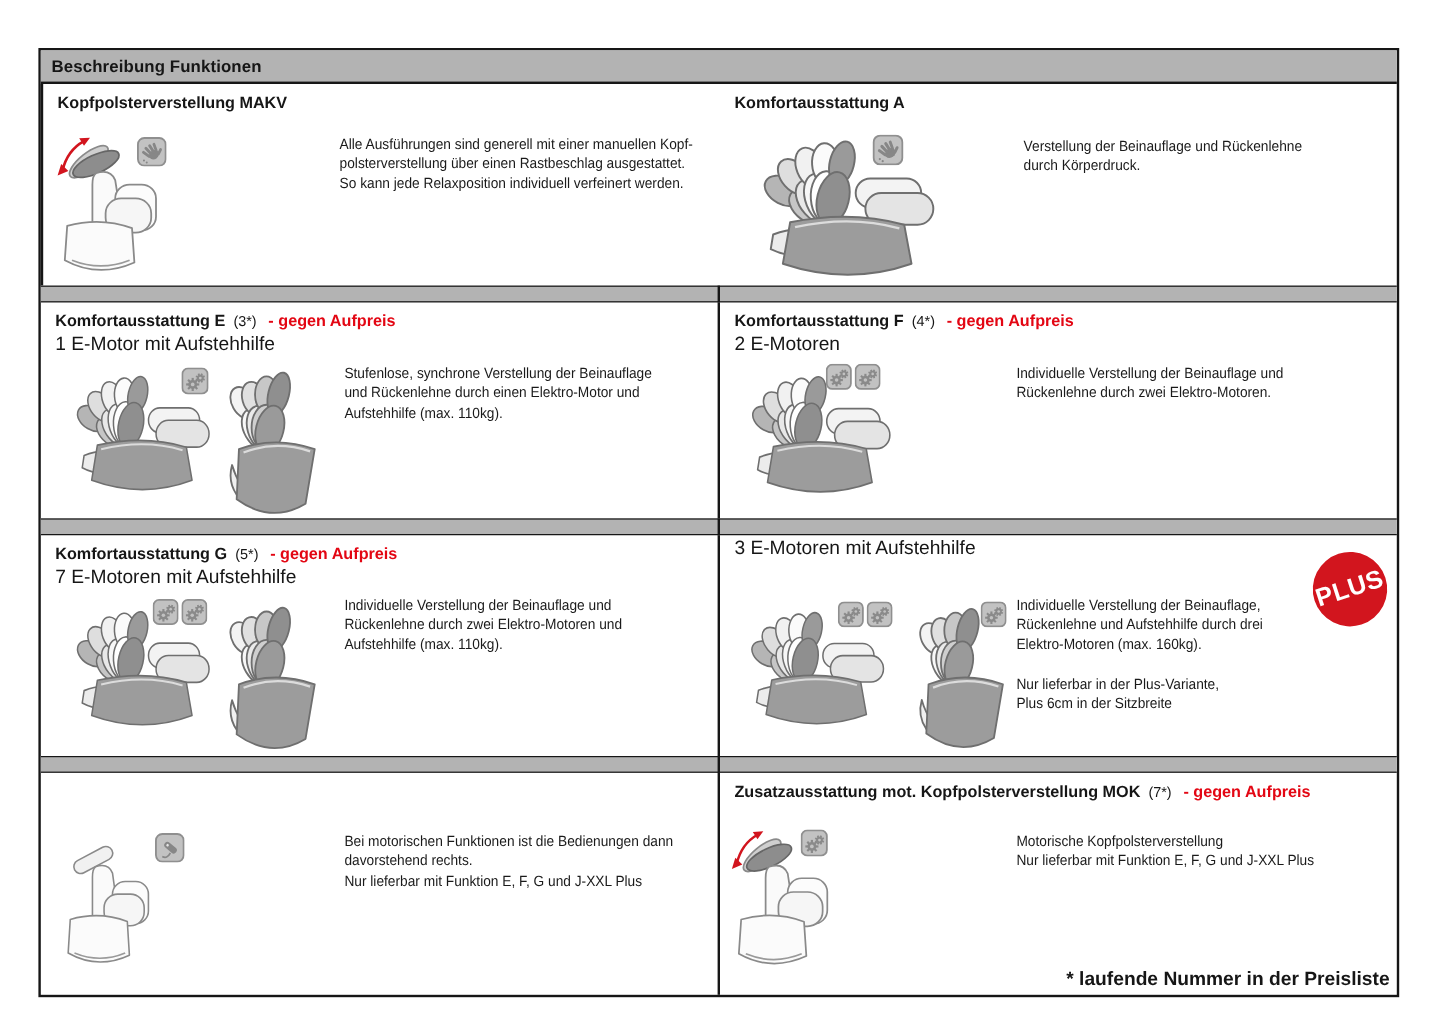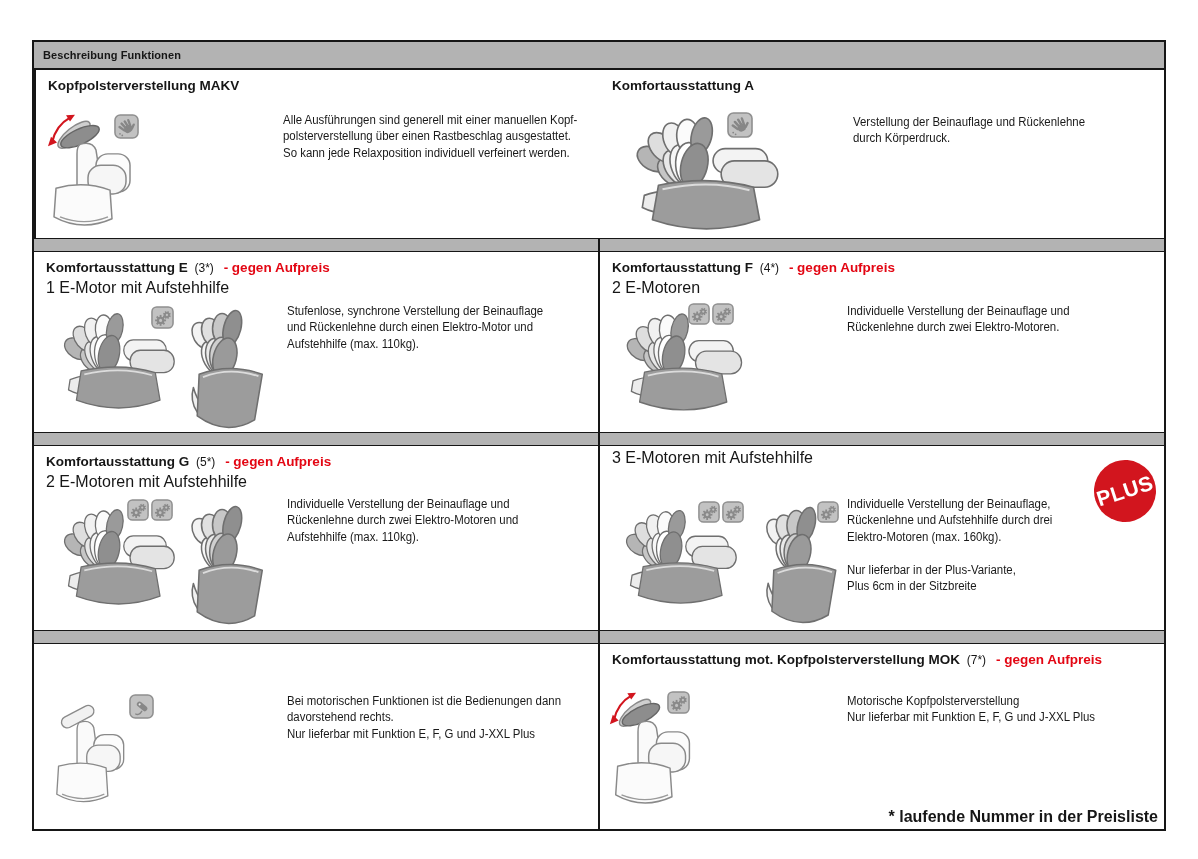--- a/index.html
+++ b/index.html
@@ -1,21 +1,21 @@
 <!DOCTYPE html>
 <html><head>
 <meta charset="utf-8">
 <style>
   html,body{margin:0;padding:0;background:#fff;}
   body{font-family:"Liberation Sans","DejaVu Sans",sans-serif;color:#161616;}
   #page{position:relative;width:1198px;height:859px;background:#fff;overflow:hidden;}
   #table{position:absolute;left:32px;top:40px;width:1134px;height:791px;
          border:2px solid #161616;box-sizing:border-box;background:#fff;}
   .thead{height:28px;background:#b3b3b3;border-bottom:2px solid #161616;box-sizing:border-box;
-         line-height:26px;font-weight:bold;font-size:11px;padding-left:9px;letter-spacing:.1px;}
+         line-height:26px;font-weight:bold;font-size:14px;padding-left:9px;letter-spacing:.1px;}
   .row{display:flex;position:relative;}
   .r1{height:168px}.r2{height:180px}.r3{height:184px}.r4{height:185px}
   .bar{height:14px;background:#b3b3b3;border-top:1px solid #161616;border-bottom:1px solid #161616;
        box-sizing:border-box;position:relative;}
   .bar .vline{position:absolute;left:564px;top:-1px;bottom:-1px;width:2px;background:#161616;}
   .cell{position:relative;box-sizing:border-box;overflow:hidden;}
   .cell-left{width:564px;}
   .cell-right{width:566px;border-left:2px solid #161616;}
   .chead{padding:8px 12px 0 12px;font-size:13.5px;line-height:1.15;}
   .ct{font-weight:bold;}
@@ -266,21 +266,21 @@
         <div class="vline"></div>
       </div>
 
     <div class="row r3">
       <section class="cell cell-left">
         <header class="chead">
           <span class="ct">Komfortausstattung G</span>
           <span class="cn">(5*)</span>
           <span class="cs">- gegen Aufpreis</span>
         </header>
-        <div class="csub">2 E-Motoren mit Aufstehhilfe</div>
+        <div class="csub">7 E-Motoren mit Aufstehhilfe</div>
         <svg class="fig" style="left:14px;top:52px;width:142px;height:112px" viewBox="0 0 180 130" preserveAspectRatio="none">
             <use href="#sym-recliner"></use>
           </svg>
         <svg class="fig" style="left:93px;top:53px;width:22px;height:22px" viewBox="0 0 24 24">
             <use href="#sym-gearbtn"></use>
           </svg>
         <svg class="fig" style="left:117px;top:53px;width:22px;height:22px" viewBox="0 0 24 24">
             <use href="#sym-gearbtn"></use>
           </svg>
         <svg class="fig" style="left:146px;top:56px;width:110px;height:128px" viewBox="0 0 115 135" preserveAspectRatio="none">
@@ -328,21 +328,21 @@
           </svg>
         <svg class="fig" style="left:95px;top:50px;width:25px;height:25px" viewBox="0 0 26 26">
             <use href="#sym-remotebtn"></use>
           </svg>
         <div class="desc" style="left:253px;top:49px">Bei motorischen Funktionen ist die Bedienungen dann
 davorstehend rechts.
 Nur lieferbar mit Funktion E, F, G und J-XXL Plus</div>
       </section>
       <section class="cell cell-right">
         <header class="chead">
-          <span class="ct">Komfortausstattung mot. Kopfpolsterverstellung MOK</span>
+          <span class="ct">Zusatzausstattung mot. Kopfpolsterverstellung MOK</span>
           <span class="cn">(7*)</span>
           <span class="cs">- gegen Aufpreis</span>
         </header>
         <svg class="fig" style="left:6px;top:44px;width:97px;height:124px" viewBox="0 0 100 130" preserveAspectRatio="none">
             <use href="#sym-upright-makv"></use>
           </svg>
         <svg class="fig" style="left:67px;top:47px;width:23px;height:23px" viewBox="0 0 24 24">
             <use href="#sym-gearbtn"></use>
           </svg>
         <div class="desc" style="left:247px;top:49px">Motorische Kopfpolsterverstellung

